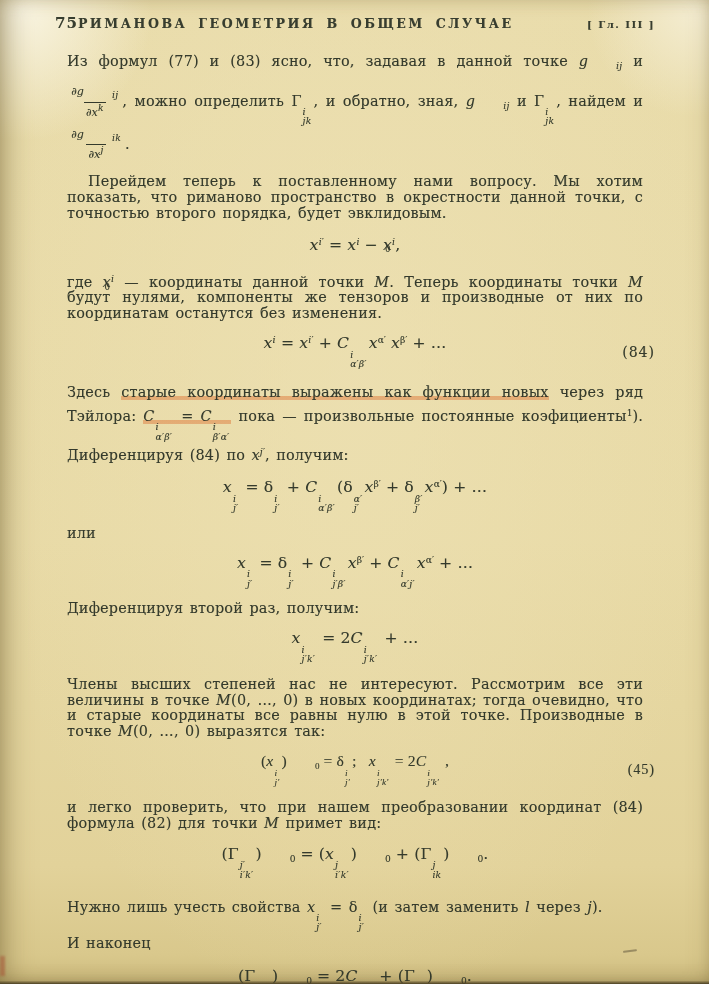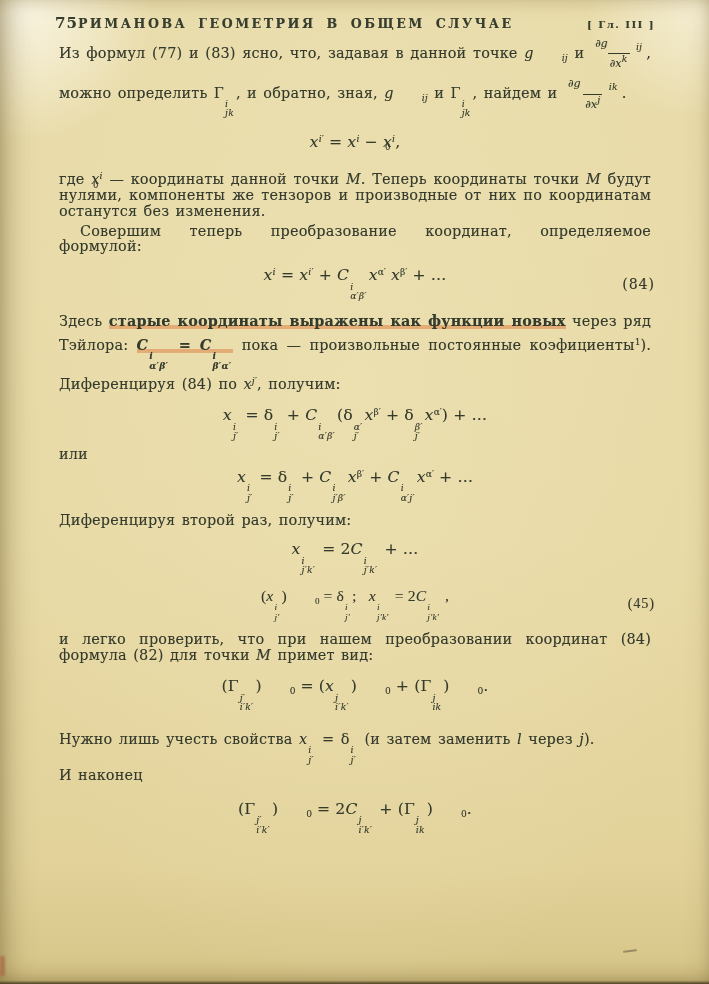--- a/index.html
+++ b/index.html
@@ -31,21 +31,21 @@
   .inner { position:absolute; left:55px; right:54px; top:14px; }
 
   
   .hdr { display:flex; align-items:baseline; font-weight:bold; color:#373d2f; }
   .hdr .pg   { font-size:15px; letter-spacing:1px; }
   .hdr .ttl  { flex:1; text-align:left; font-size:12.5px; letter-spacing:2.6px; word-spacing:4px; }
   .hdr .chap { font-size:10px; letter-spacing:1.5px; white-space:nowrap; }
 
   
   p.para {
-    margin:4px; font-size:14.3px; line-height:15.9px;
+    margin:12px; font-size:14.3px; line-height:15.9px;
     text-align:justify; letter-spacing:0.25px; word-spacing:1.6px;
   }
   p.indent { text-indent:21px; }
   p.wide   { line-height:35px; }      
   p.math-line { line-height:21.5px; } 
 
   
   .formula { position:relative; text-align:center; font-size:15.5px; letter-spacing:0.2px; }
   .formula .fnum { position:absolute; right:0; top:50%; transform:translateY(-50%); font-size:14px; letter-spacing:1px; }
 
@@ -58,21 +58,21 @@
   .ss .t, .ss .b { display:block; font-size:9px; }
   .frac { display:inline-flex; flex-direction:column; align-items:center;
           vertical-align:middle; line-height:1.25; font-size:11px; letter-spacing:0; margin:0 2px; }
   .frac .fd { border-top:1px solid currentColor; padding:0 2px; }
   .frac .fn { padding:0 2px; }
   .ustk { position:relative; display:inline-block; }
   .ustk .u { position:absolute; left:0.22em; top:1.02em; font-size:8.5px; font-style:normal; }
 
   
   .hl { background-image:linear-gradient(rgba(224,128,66,0.55), rgba(219,115,55,0.45));
-        background-size:100% 4px; background-position:0 98%; background-repeat:no-repeat;font-weight:bold; }
+        background-size:100% 4px; background-position:0 98%; background-repeat:no-repeat; }
 
   
   .mt-p1  { margin-top:25px; }
   .f-coord { margin:14px 0 18px; }
   .f-84    { margin:11px 0 9px; }
   .f-deriv { margin:11px 0 5px; }
   .f-deriv2{ margin:5px 0 10px; }
   .f-sec   { margin:11px 0 10px; }
   .f-85    { margin:11px 0 10px;font-family:Liberation Serif, serif; }
   .f-gamma { margin:13px 0 17px; }
@@ -103,29 +103,29 @@
           <i class="t">i</i>
           <i class="b">jk</i>
         </span>, и обратно, зная, <i>g</i><sub><i>ij</i></sub> и Γ<span class="ss">
           <i class="t">i</i>
           <i class="b">jk</i>
         </span>, найдем и <span class="frac">
           <span class="fn">∂<i>g</i><sub><i>ik</i></sub></span>
           <span class="fd">∂<i>x</i><sup><i>j</i></sup></span>
         </span>.</p>
 
+    <p class="para indent">Перейдем теперь к поставленному нами вопросу. Мы хотим показать, что риманово пространство в окрестности данной точки, с точностью второго порядка, будет эвклидовым.</p>
 
 
     <div class="formula f-coord">
       <span class="math"><i>x</i><sup><i>i</i>′</sup> = <i>x</i><sup><i>i</i></sup> − <span class="ustk"><i>x</i><sup><i>i</i></sup><span class="u">0</span></span>,</span>
     </div>
 
     <p class="para">где <span class="ustk"><i>x</i><sup><i>i</i></sup><span class="u">0</span></span> — координаты данной точки <i>M</i>. Теперь координаты точки <i>M</i> будут нулями, компоненты же тензоров и производные от них по координатам останутся без изменения.</p>
 
-    <p class="para indent">Совершим теперь преобразование координат, определяемое формулой:</p>
 
     <div class="formula f-84">
       <span class="math"><i>x</i><sup><i>i</i></sup> = <i>x</i><sup><i>i</i>′</sup> + <i>C</i><span class="ss">
             <i class="t">i</i>
             <i class="b">α′β′</i>
           </span><i>x</i><sup>α′</sup> <i>x</i><sup>β′</sup> + …</span>
       <span class="fnum">(84)</span>
     </div>
 
     <p class="para math-line">Здесь <span class="hl">старые координаты выражены как функции новых</span> через ряд Тэйлора: <span class="hl"><i>C</i><span class="ss">
@@ -178,20 +178,21 @@
     <div class="formula f-sec">
       <span class="math"><i>x</i><span class="ss">
             <i class="t">i</i>
             <i class="b">j′k′</i>
           </span> = 2<i>C</i><span class="ss">
             <i class="t">i</i>
             <i class="b">j′k′</i>
           </span> + …</span>
     </div>
 
+    <p class="para">Члены высших степеней нас не интересуют. Рассмотрим все эти величины в точке <i>M</i>(0, …, 0) в новых координатах; тогда очевидно, что и старые координаты все равны нулю в этой точке. Производные в точке <i>M</i>(0, …, 0) выразятся так:</p>
 
     <div class="formula f-85">
       <span class="math">(<i>x</i><span class="ss">
             <i class="t">i</i>
             <i class="b">j′</i>
           </span>)<sub>0</sub> = δ<span class="ss">
             <i class="t">i</i>
             <i class="b">j′</i>
           </span>;&nbsp;&nbsp;&nbsp;<i>x</i><span class="ss">
             <i class="t">i</i>

